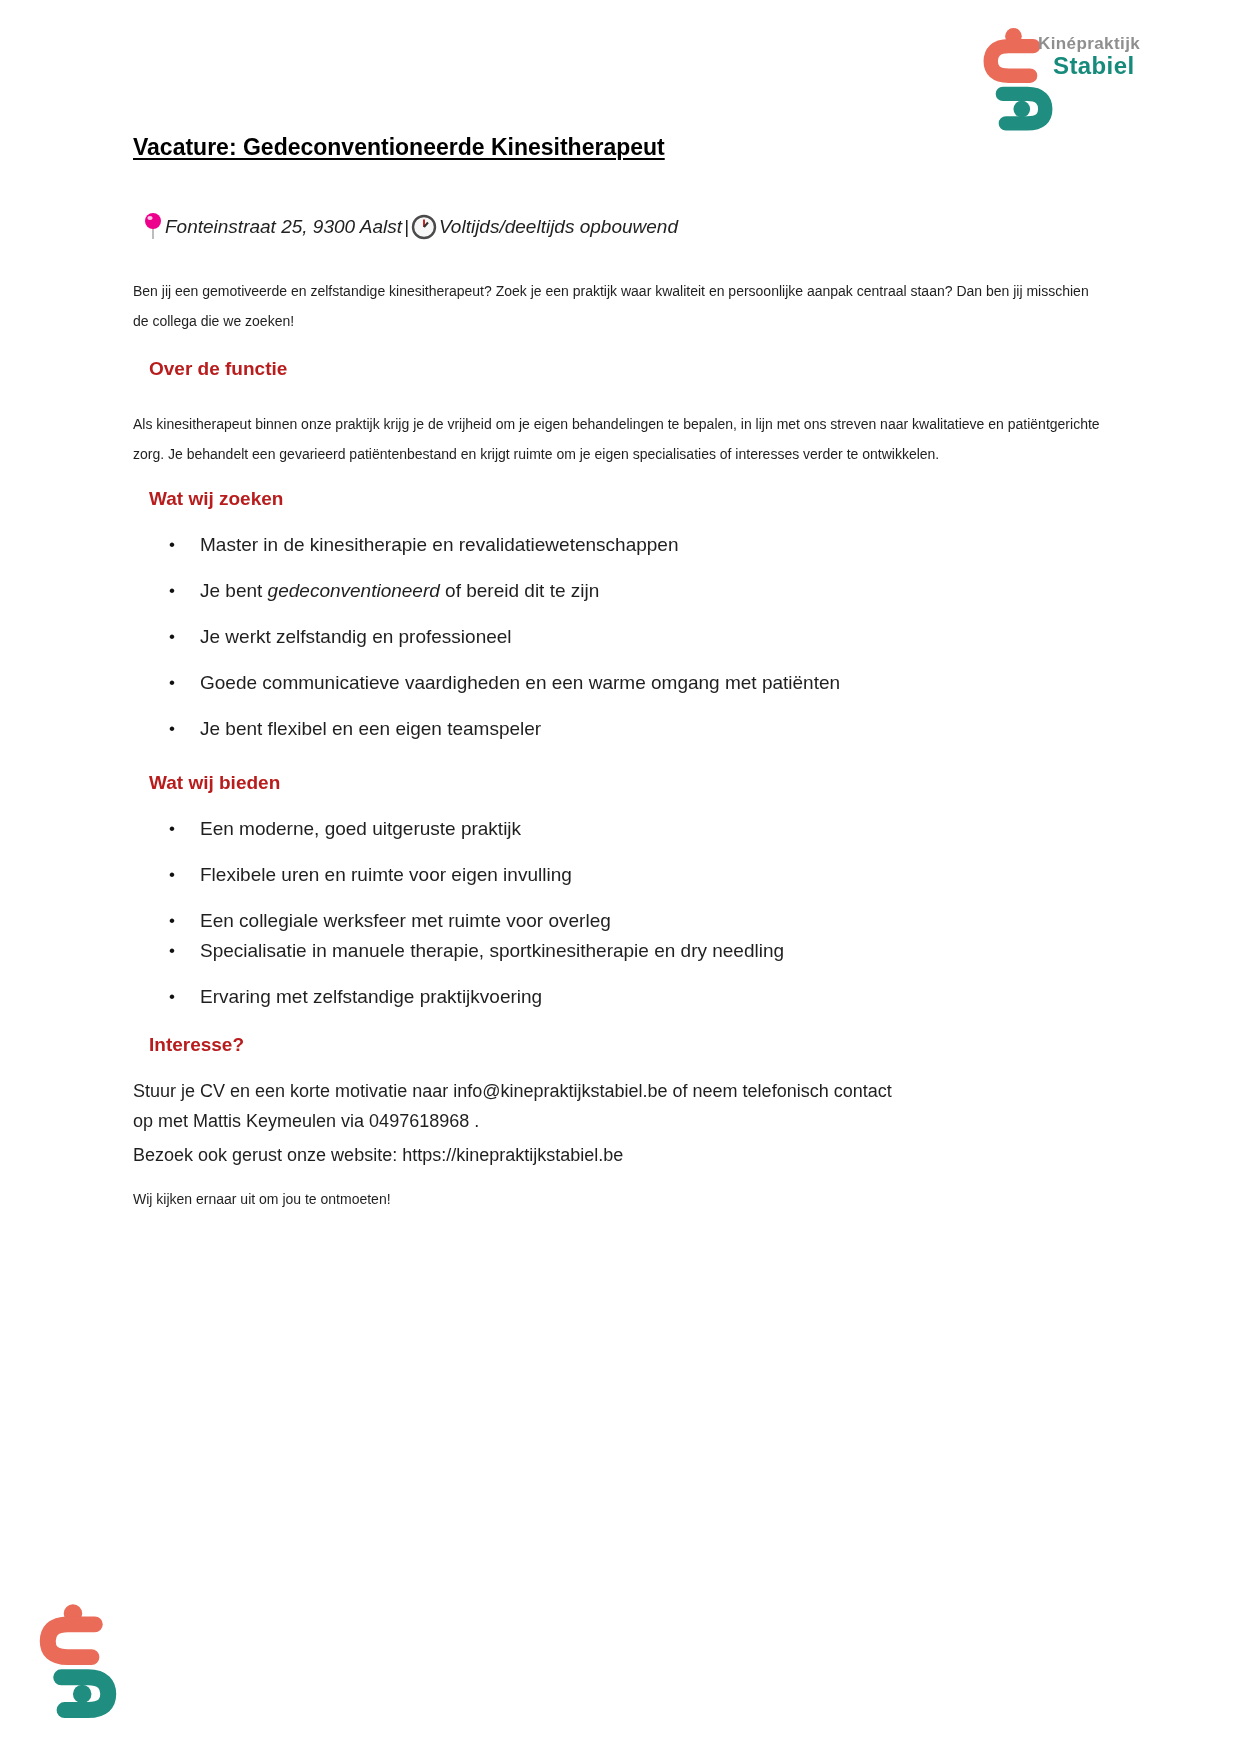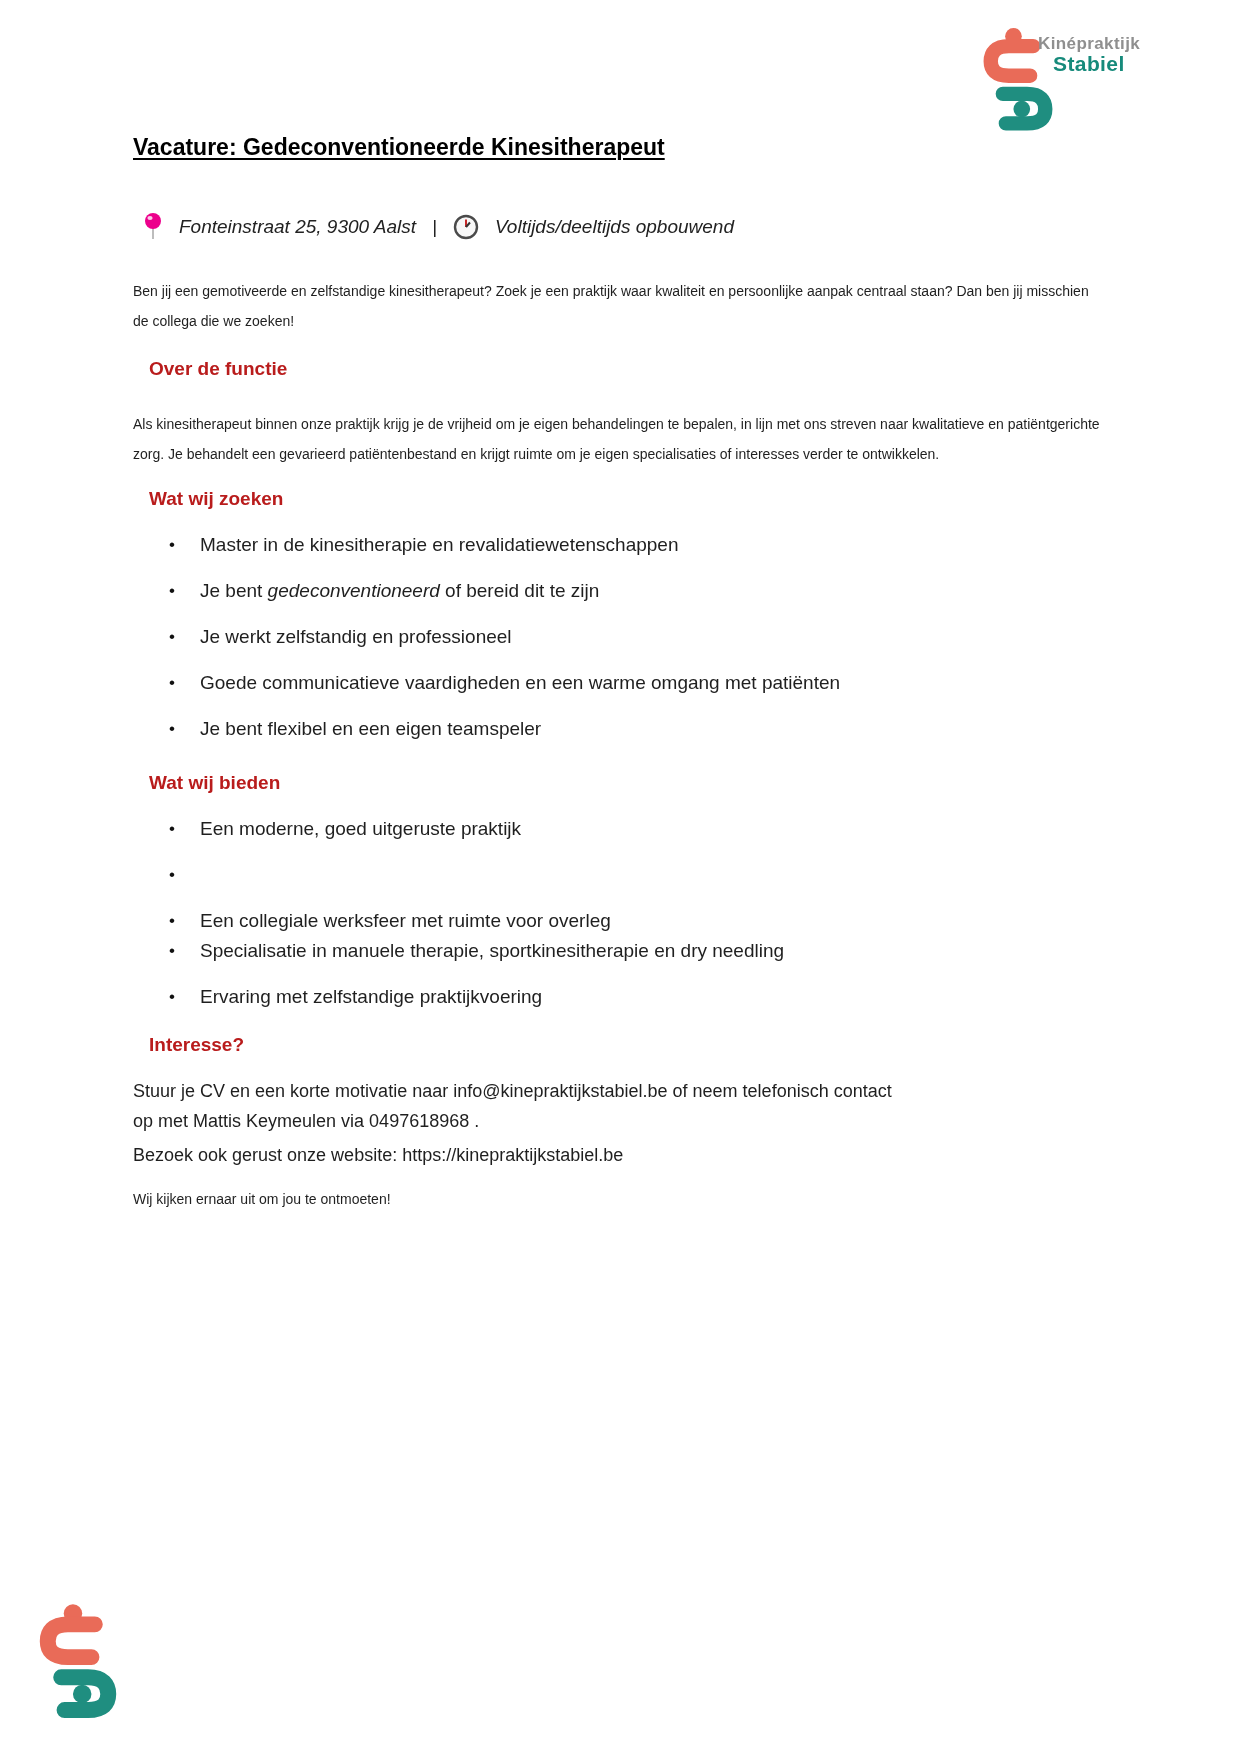--- a/index.html
+++ b/index.html
@@ -20,21 +20,21 @@
     font-size:23px; line-height:34px;
     font-weight:700; color:#000;
     text-decoration:underline;
     text-decoration-thickness:2px;
     text-underline-offset:3px;
   }
 
   .meta-line {
     margin:48px 0 34px 0;
     padding-left:10px;
-    display:flex; align-items:center; gap:16px;
+    display:flex; align-items:center; gap:2px;
     font-size:19px; line-height:30px; font-style:italic; color:#222;
   }
   .meta-line svg { flex:none; }
 
   .para { font-size:14px; line-height:30px; margin:0; }
   .h2 { font-size:19px; line-height:30px; font-weight:700; margin:16px; color:#b91c1c; }
 
   .mt-18 { margin-top:18px; }
   .mt-15 { margin-top:15px; }
   .mt-25 { margin-top:25px; }
@@ -57,21 +57,21 @@
   .it { font-style:italic; }
 
   .contact-line { font-size:18px; line-height:30px; }
   .plain-link { color:#1f1f1f; text-decoration:none; }
 
   
   .logo-top { position:absolute; left:980px; top:20px; width:210px; height:140px; }
   .logo-top .mark { position:absolute; left:0; top:8px; }
   .brand-text { position:absolute; left:58px; top:14px; white-space:nowrap; }
   .brand-small { font-size:17px; letter-spacing:0.4px; color:#8f8f8f; font-weight:600; }
-  .brand-big { font-size:21px; font-weight:700; color:#168A7B; margin-left:15px; margin-top:-2px; letter-spacing:0.4px; }
+  .brand-big { font-size:24px; font-weight:700; color:#168A7B; margin-left:15px; margin-top:-2px; letter-spacing:0.4px; }
 
   .logo-bottom { position:absolute; left:36px; top:1604px; }
 </style>
 </head>
 <body>
 
 <div class="logo-top">
   <svg class="mark" width="76" height="106" viewBox="0 0 100 140">
     <circle cx="44" cy="11" r="11" fill="#E96B58"></circle>
     <path d="M 70 24 H 38 C 20 24 14 33 14 44 C 14 55 20 63 38 63 H 66" fill="none" stroke="#E96B58" stroke-width="19" stroke-linecap="round"></path>
@@ -134,20 +134,21 @@
   </ul>
 
   <h2 class="h2 mt-24">Wat wij bieden</h2>
   <ul class="blist mt-20">
     <li>
       <span class="marker">•</span>
       <span>Een moderne, goed uitgeruste praktijk</span>
     </li>
     <li>
       <span class="marker">•</span>
+      <span>Flexibele uren en ruimte voor eigen invulling</span>
     </li>
     <li>
       <span class="marker">•</span>
       <span>Een collegiale werksfeer met ruimte voor overleg</span>
     </li>
   </ul>
 
   <ul class="blist mt-14">
     <li>
       <span class="marker">•</span>

